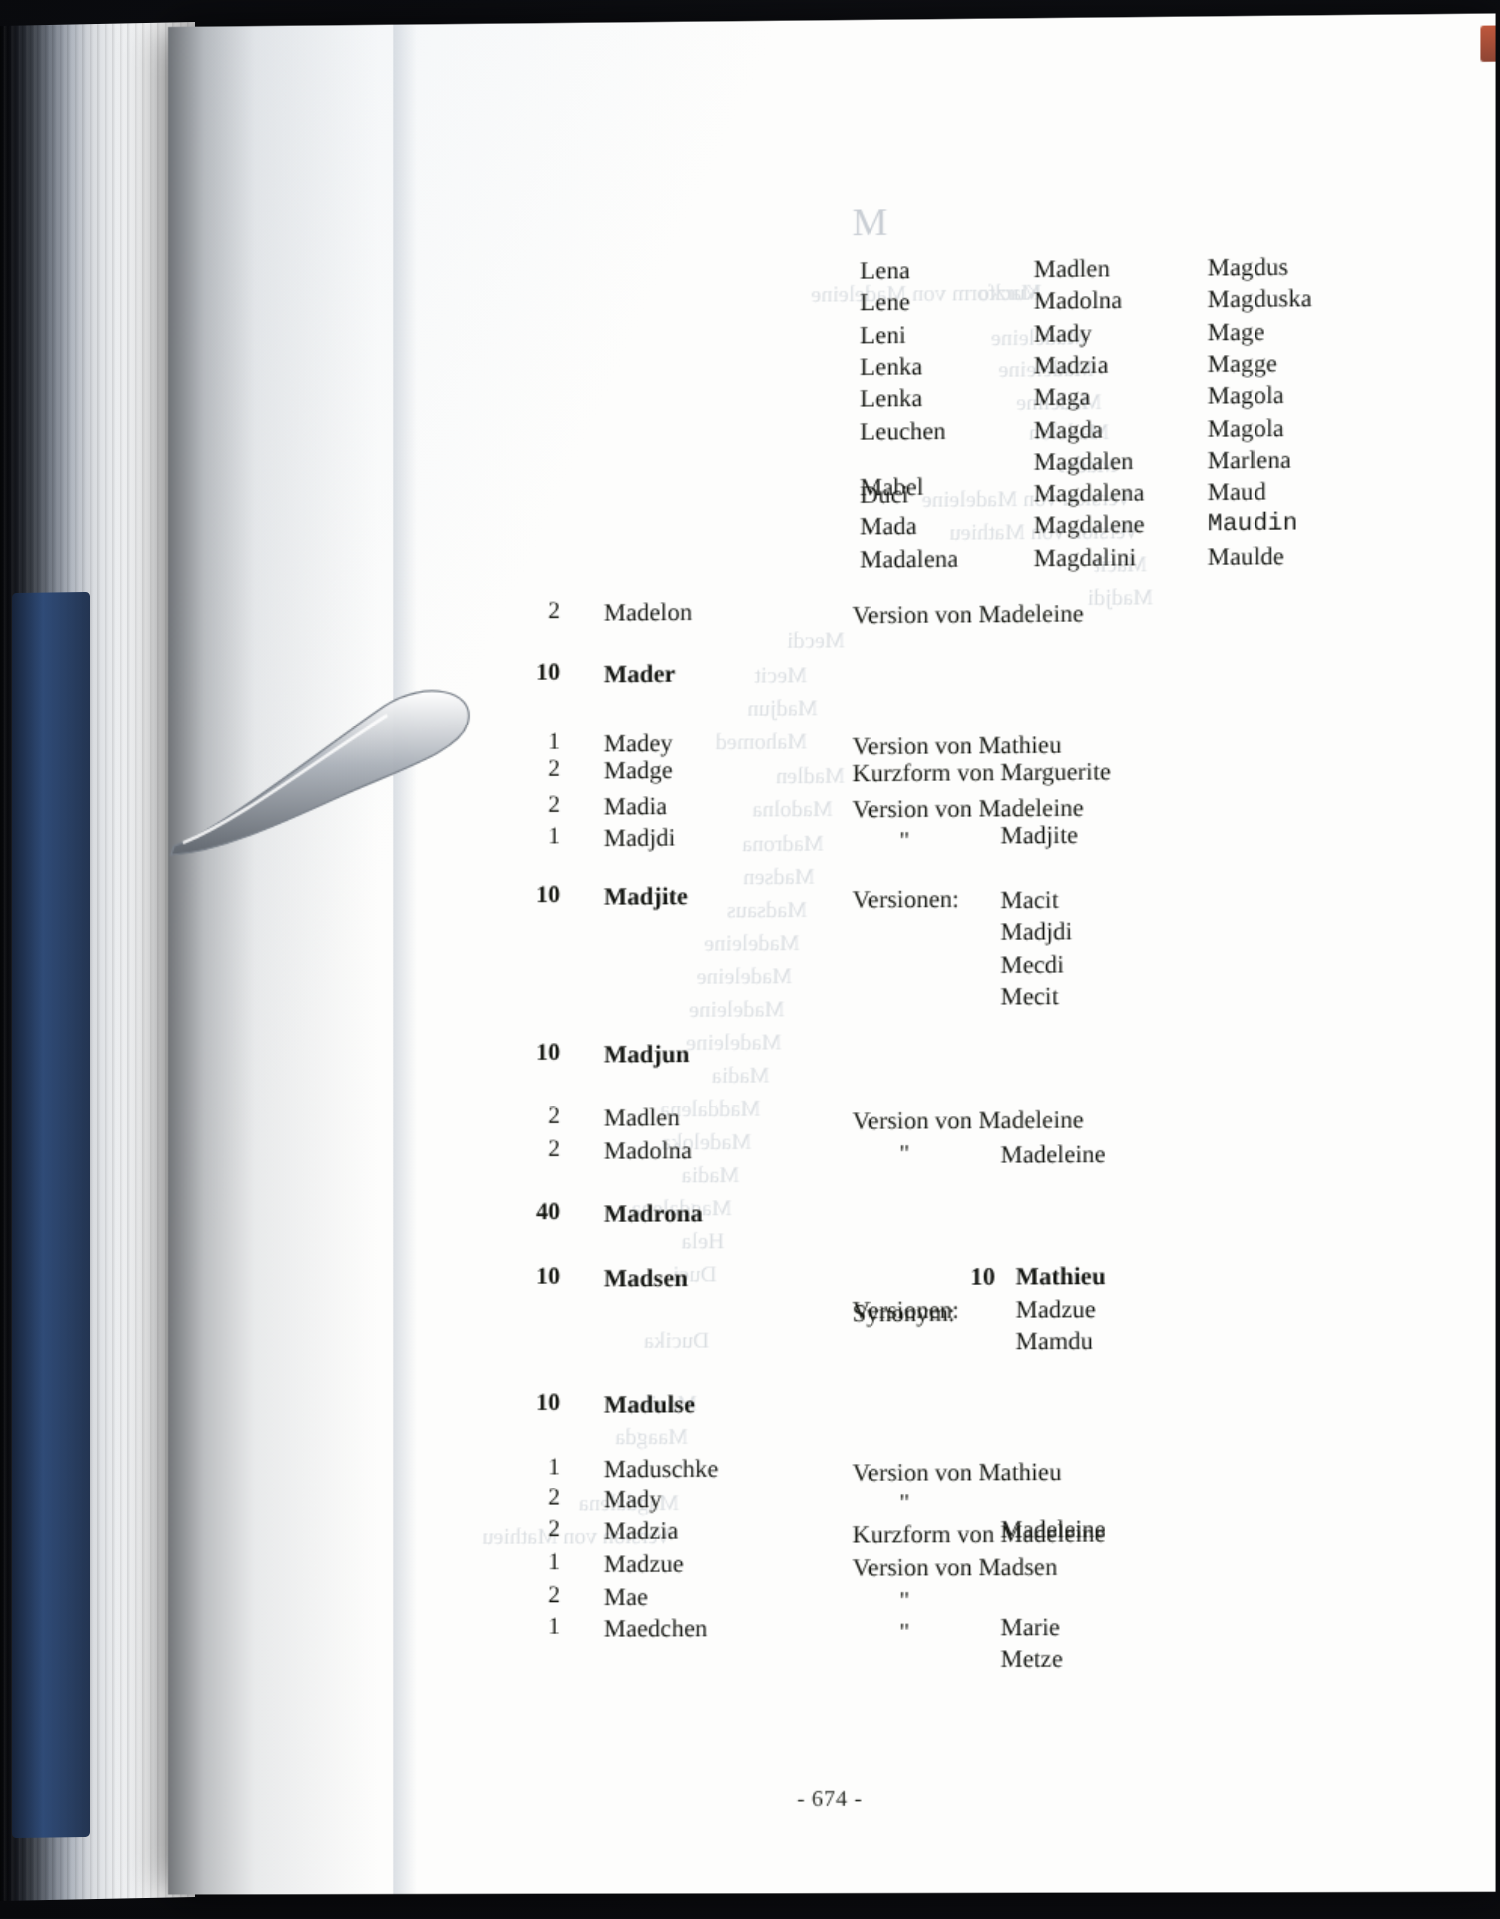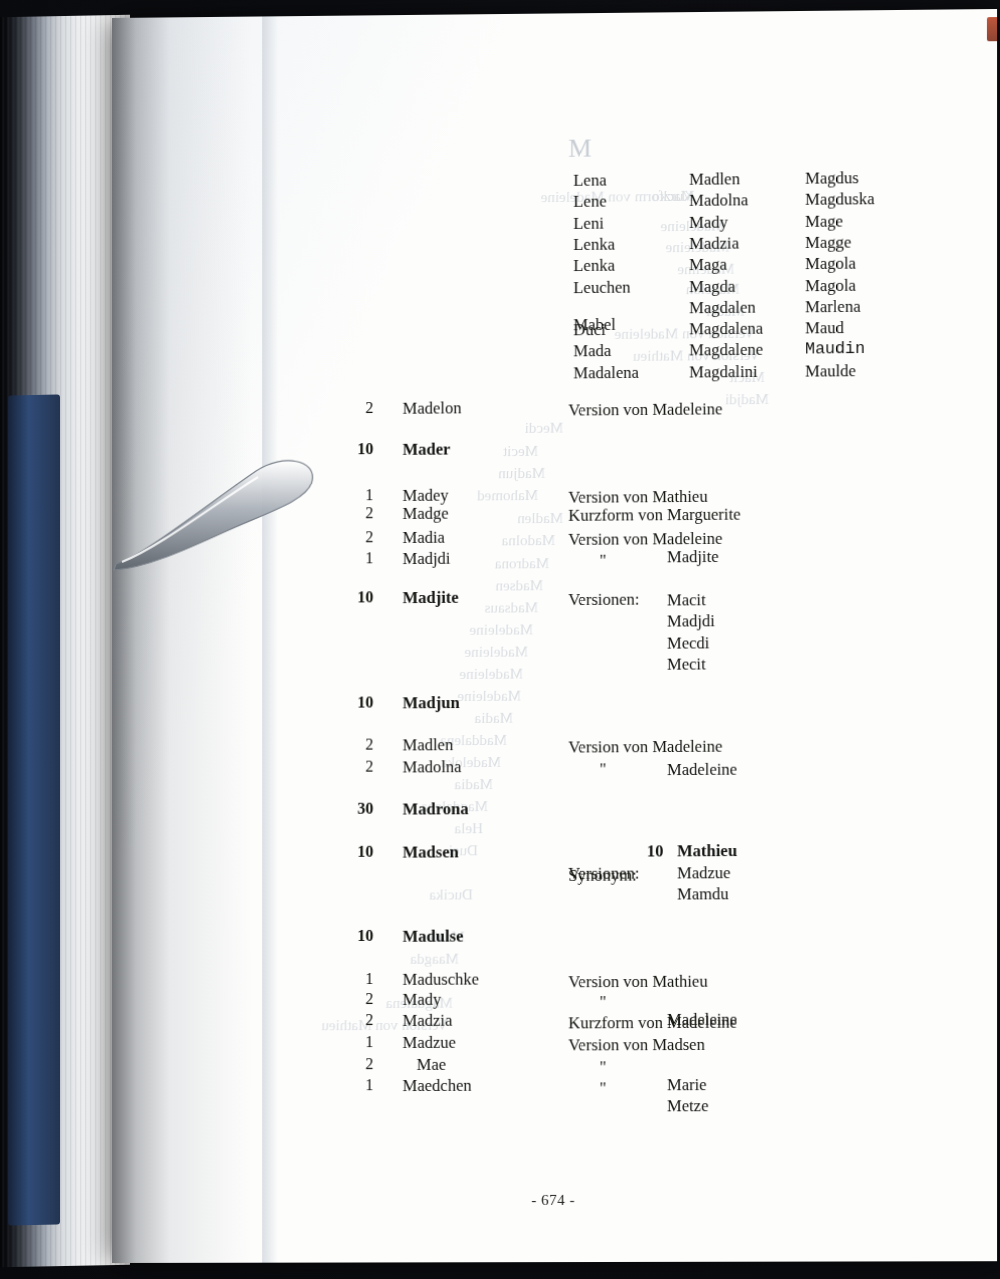--- a/index.html
+++ b/index.html
@@ -236,42 +236,42 @@
         <div class="name" style="left: 553px; top: 640px;">Mecit</div>
         <div class="num bold" style="left: 225px; top: 677px;">10</div>
         <div class="name bold" style="left: 290px; top: 677px;">Madjun</div>
         <div class="num" style="left: 225px; top: 719px;">2</div>
         <div class="name" style="left: 290px; top: 719px;">Madlen</div>
         <div class="note" style="left: 455px; top: 722px;">Version von Madeleine</div>
         <div class="num" style="left: 225px; top: 741px;">2</div>
         <div class="name" style="left: 290px; top: 741px;">Madolna</div>
         <div class="note" style="left: 486px; top: 744px;">"</div>
         <div class="name" style="left: 553px; top: 745px;">Madeleine</div>
-        <div class="num bold" style="left: 225px; top: 783px;">30</div>
+        <div class="num bold" style="left: 225px; top: 783px;">40</div>
         <div class="name bold" style="left: 290px; top: 783px;">Madrona</div>
         <div class="num bold" style="left: 225px; top: 826px;">10</div>
         <div class="name bold" style="left: 290px; top: 826px;">Madsen</div>
         <div class="note" style="left: 455px; top: 850px;">Synonym:</div>
         <div class="num bold" style="left: 225px; top: 910px;">10</div>
         <div class="name bold" style="left: 290px; top: 910px;">Madulse</div>
         <div class="num" style="left: 225px; top: 953px;">1</div>
         <div class="name" style="left: 290px; top: 953px;">Maduschke</div>
         <div class="note" style="left: 455px; top: 956px;">Version von Mathieu</div>
         <div class="num" style="left: 225px; top: 973px;">2</div>
         <div class="name" style="left: 290px; top: 973px;">Mady</div>
         <div class="note" style="left: 486px; top: 976px;">"</div>
         <div class="name" style="left: 553px; top: 994px;">Madeleine</div>
         <div class="num" style="left: 225px; top: 994px;">2</div>
         <div class="name" style="left: 290px; top: 994px;">Madzia</div>
         <div class="note" style="left: 455px; top: 997px;">Kurzform von Madeleine</div>
         <div class="num" style="left: 225px; top: 1016px;">1</div>
         <div class="name" style="left: 290px; top: 1016px;">Madzue</div>
         <div class="note" style="left: 455px; top: 1019px;">Version von Madsen</div>
         <div class="num" style="left: 225px; top: 1038px;">2</div>
-        <div class="name" style="left: 304px; top: 1038px;">Mae</div>
+        <div class="name" style="left: 290px; top: 1038px;">Mae</div>
         <div class="note" style="left: 486px; top: 1041px;">"</div>
         <div class="name" style="left: 553px; top: 1059px;">Marie</div>
         <div class="num" style="left: 225px; top: 1059px;">1</div>
         <div class="name" style="left: 290px; top: 1059px;">Maedchen</div>
         <div class="note" style="left: 486px; top: 1062px;">"</div>
         <div class="name" style="left: 553px; top: 1080px;">Metze</div>
         <div class="name bold" style="left: 533px; top: 826px;">10</div>
         <div class="name bold" style="left: 563px; top: 826px;">Mathieu</div>
         <div class="note" style="left: 455px; top: 848px;">Versionen:</div>
         <div class="name" style="left: 563px; top: 848px;">Madzue</div>

